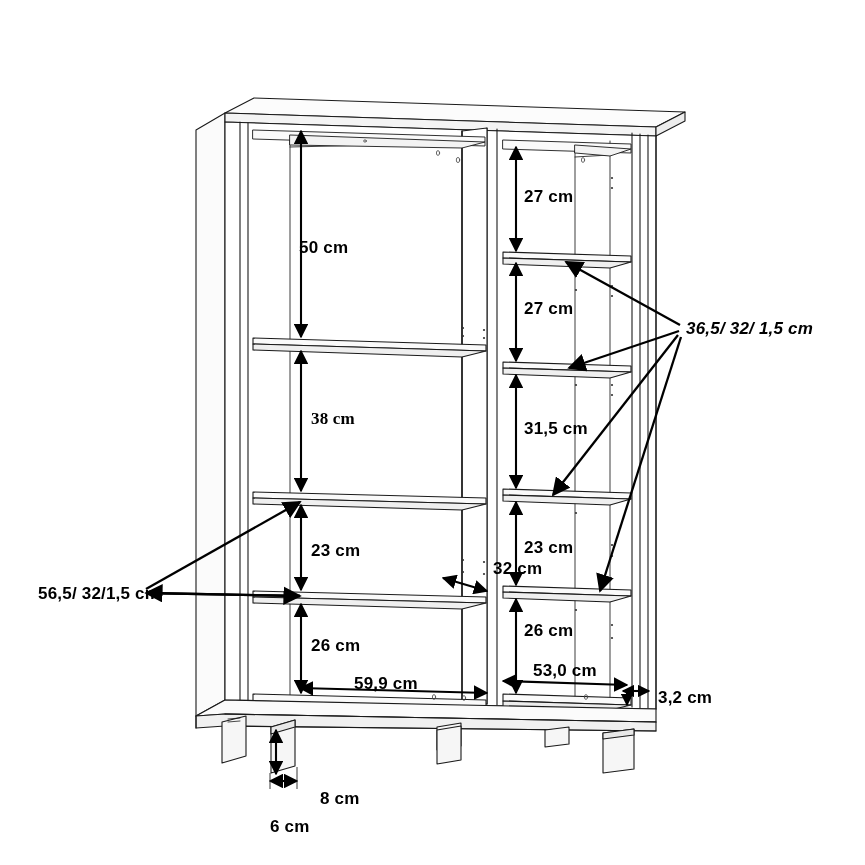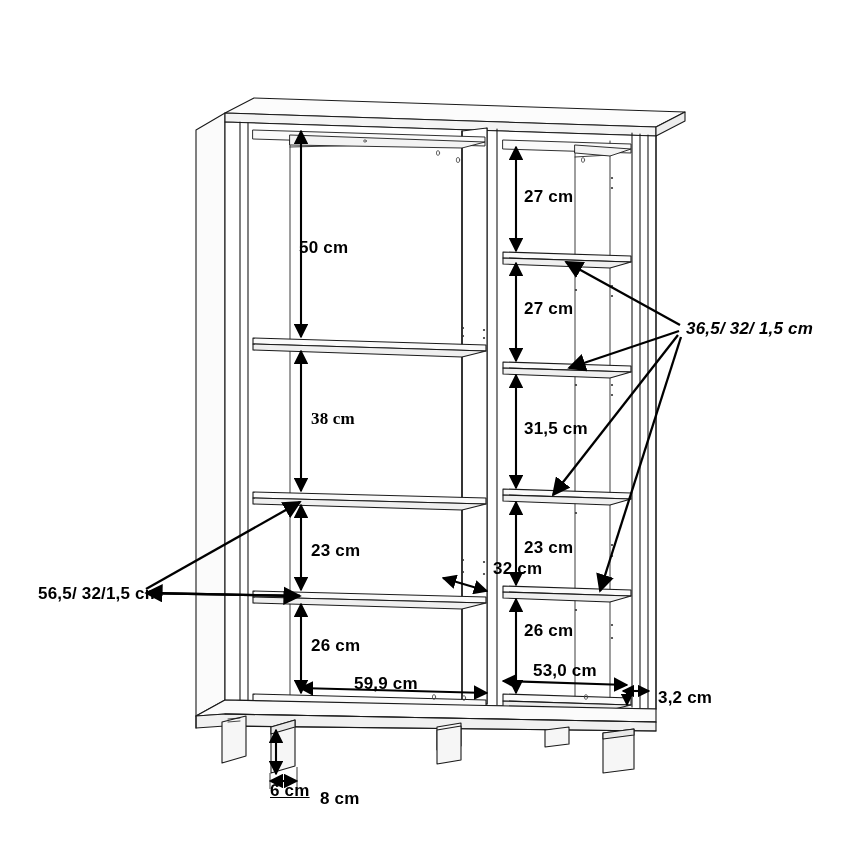--- a/index.html
+++ b/index.html
@@ -288,15 +288,15 @@
   <div class="dim-label sz-17" style="left:533px; top:662px;">53,0 cm</div>
 
   <div class="dim-label sz-17" style="left:686px; top:320px;font-style:italic;">36,5/ 32/ 1,5 cm</div>
 
   <div class="dim-label sz-17" style="left:38px; top:585px;">56,5/ 32/1,5 cm</div>
 
   <div class="dim-label sz-17" style="left:658px; top:689px;">3,2 cm</div>
 
   <div class="dim-label sz-17" style="left:320px; top:743px;margin-top:47px;">8 cm</div>
 
-  <div class="dim-label sz-17" style="left:270px; top:782px;text-decoration:underline;">6 cm</div>
+  <div class="dim-label sz-17" style="left:270px; top:818px;">6 cm</div>
 
 </div>
 
 </body></html>

